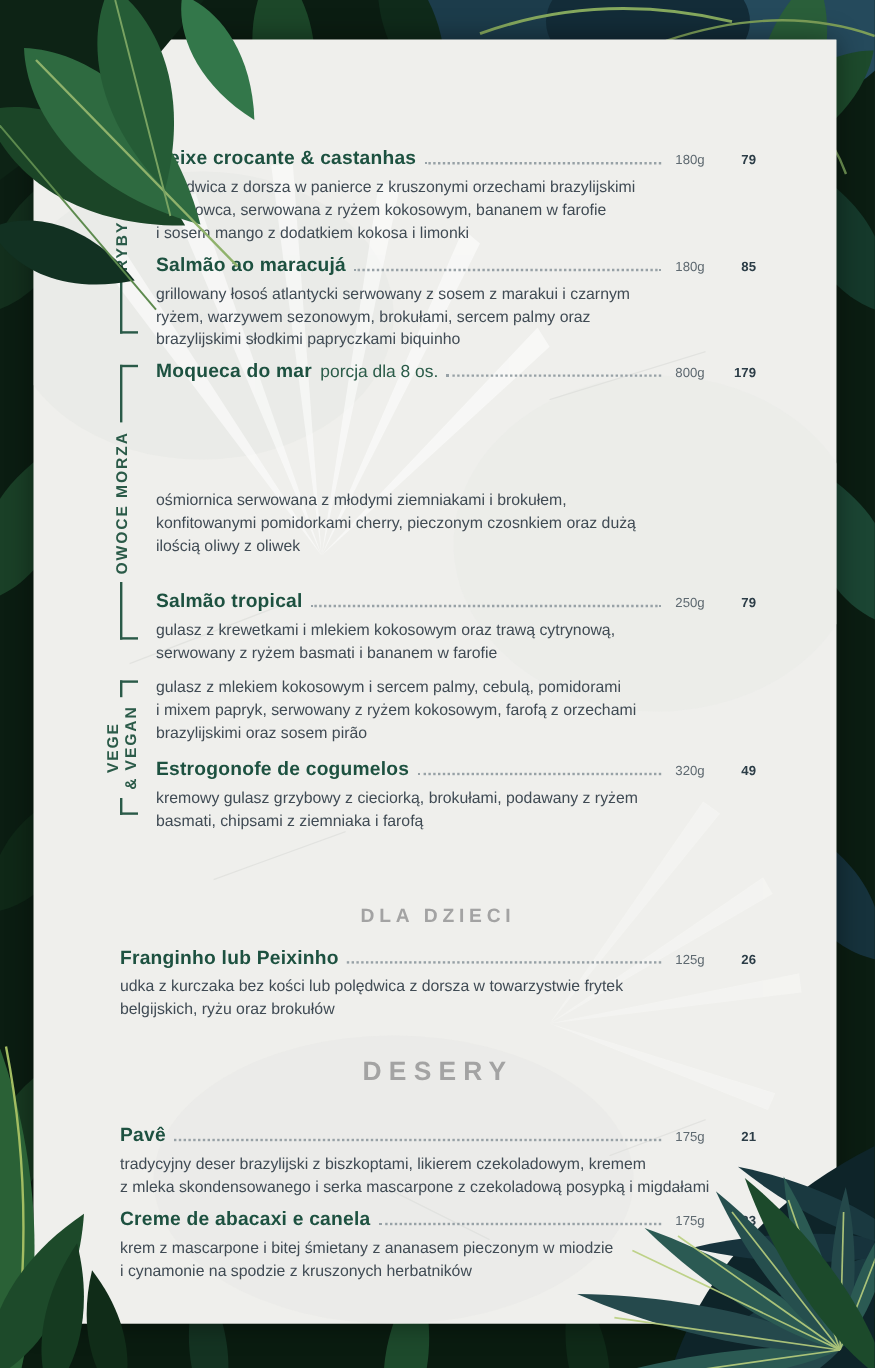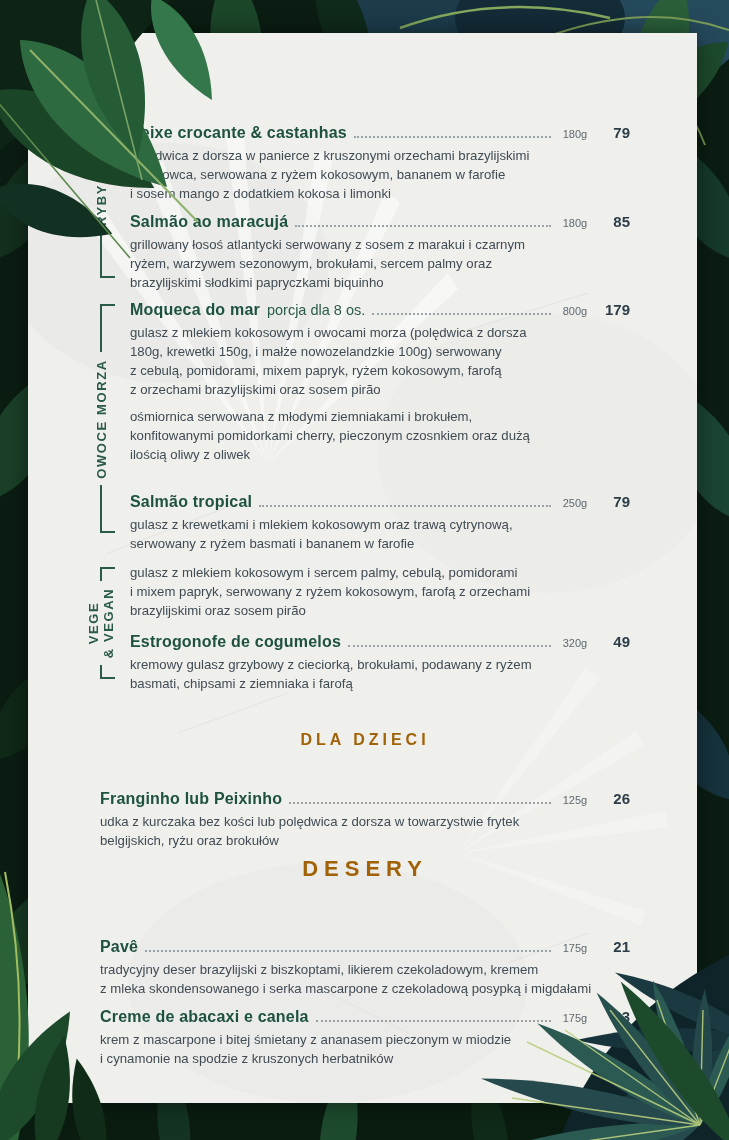--- a/index.html
+++ b/index.html
@@ -13,25 +13,25 @@
   .content{position:absolute;left:0;top:0;width:729px;height:1140px;z-index:2;}
   #overlay{position:absolute;left:0;top:0;z-index:3;pointer-events:none;}
 
   .item{position:absolute;left:130px;right:99px;}
   .item.wide{left:100px;margin-top:21px;}
   .head{display:flex;align-items:baseline;}
   .nm{font-size:16px;font-weight:bold;color:#1d5140;line-height:20px;letter-spacing:.2px;white-space:nowrap;}
   .note{font-size:14.5px;color:#2b5c49;margin-left:7px;white-space:nowrap;}
   .leader{flex:1;border-bottom:2px dotted #97a1a6;margin:0 8px 3px 7px;height:12px;min-width:30px;}
   .wt{font-size:11px;color:#5e6970;min-width:32px;text-align:center;margin-right:11px;}
-  .pr{font-size:15px;font-weight:bold;color:#2c3d47;min-width:28px;text-align:right;}
+  .pr{font-size:11px;font-weight:bold;color:#2c3d47;min-width:28px;text-align:right;}
   .desc{margin-top:3px;font-size:13.2px;line-height:19px;color:#404b54;white-space:pre-line;}
 
   .heading{position:absolute;left:100px;right:99px;text-align:center;
-           color:#a16207;font-weight:bold;}
+           color:#a3a3a3;font-weight:bold;margin-top:24px;}
   .heading.small{font-size:16px;letter-spacing:4px;}
   .heading.big{font-size:22px;letter-spacing:6px;}
 
   .bracket{position:absolute;width:16px;}
   .bracket .arm-t,.bracket .arm-b{position:absolute;left:0;width:15px;height:2px;background:#2a5a48;}
   .bracket .arm-t{top:0;}
   .bracket .arm-b{bottom:0;}
   .bracket .sp-a,.bracket .sp-b{position:absolute;left:0;width:2px;background:#2a5a48;}
   .bracket .sp-a{top:0;}
   .bracket .sp-b{bottom:0;}
@@ -163,24 +163,20 @@
     </div>
 
     <div class="item" style="top:300px">
       <div class="head">
         <span class="nm">Moqueca do mar</span>
         <span class="note">porcja dla 8 os.</span>
         <span class="leader"></span>
         <span class="wt">800g</span>
         <span class="pr">179</span>
       </div>
-      <div class="desc">gulasz z mlekiem kokosowym i owocami morza (polędwica z dorsza
-180g, krewetki 150g, i małże nowozelandzkie 100g) serwowany
-z cebulą, pomidorami, mixem papryk, ryżem kokosowym, farofą
-z orzechami brazylijskimi oraz sosem pirão</div>
     </div>
 
     <div class="item" style="top:404px">
       <div class="desc">ośmiornica serwowana z młodymi ziemniakami i brokułem,
 konfitowanymi pomidorkami cherry, pieczonym czosnkiem oraz dużą
 ilością oliwy z oliwek</div>
     </div>
 
     <div class="item" style="top:492px">
       <div class="head">

